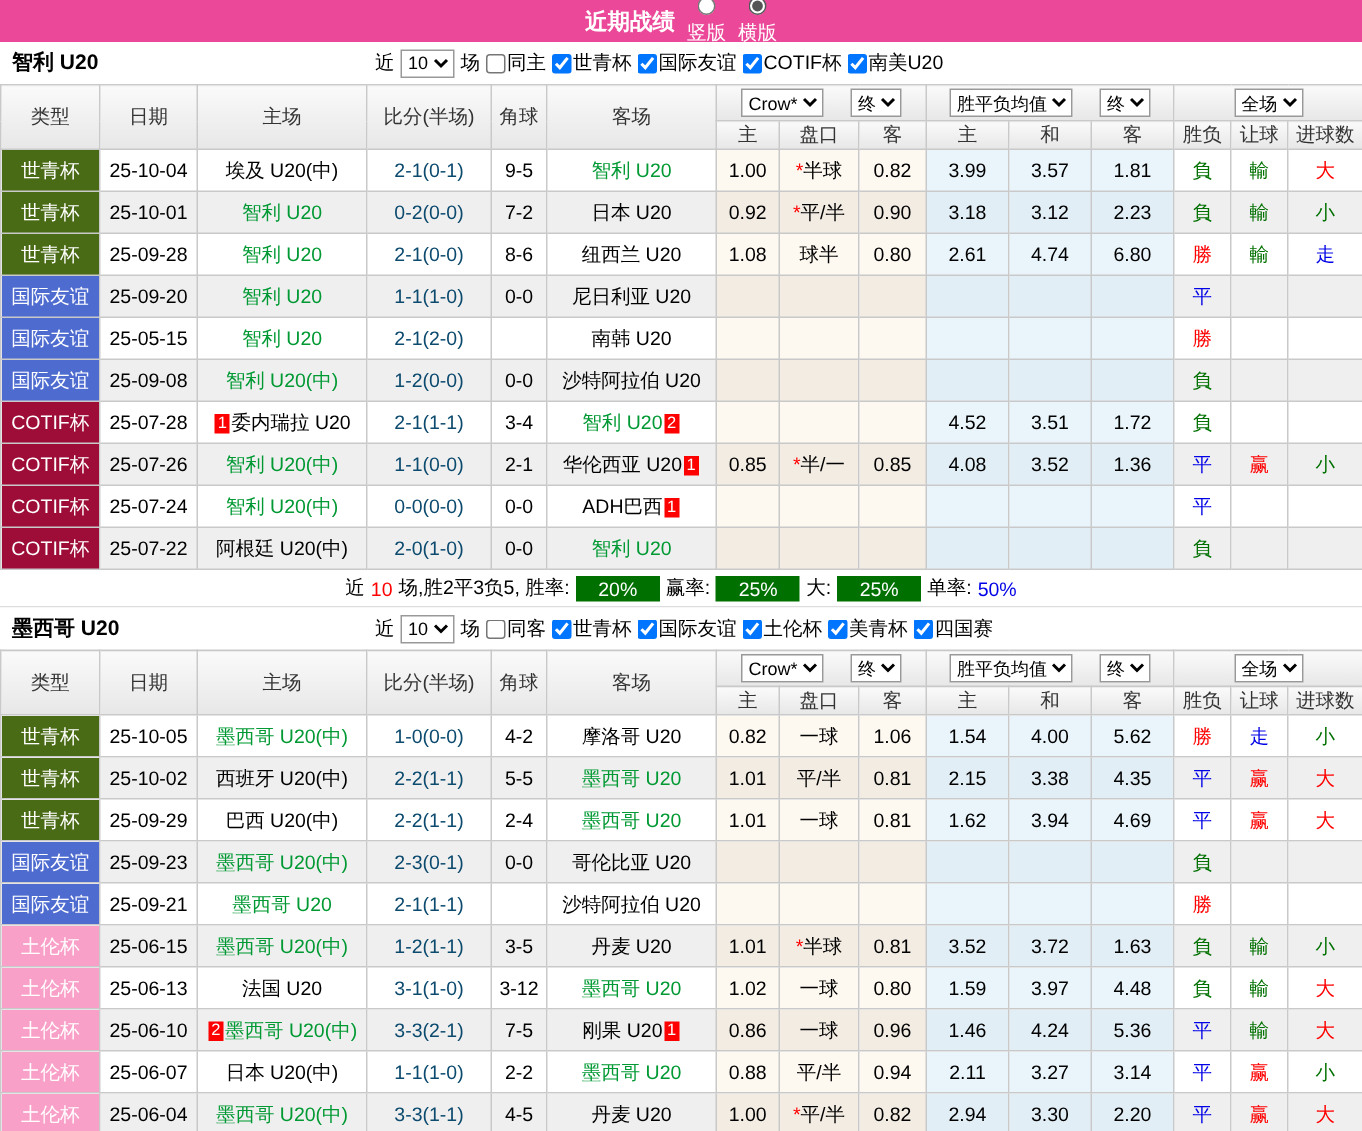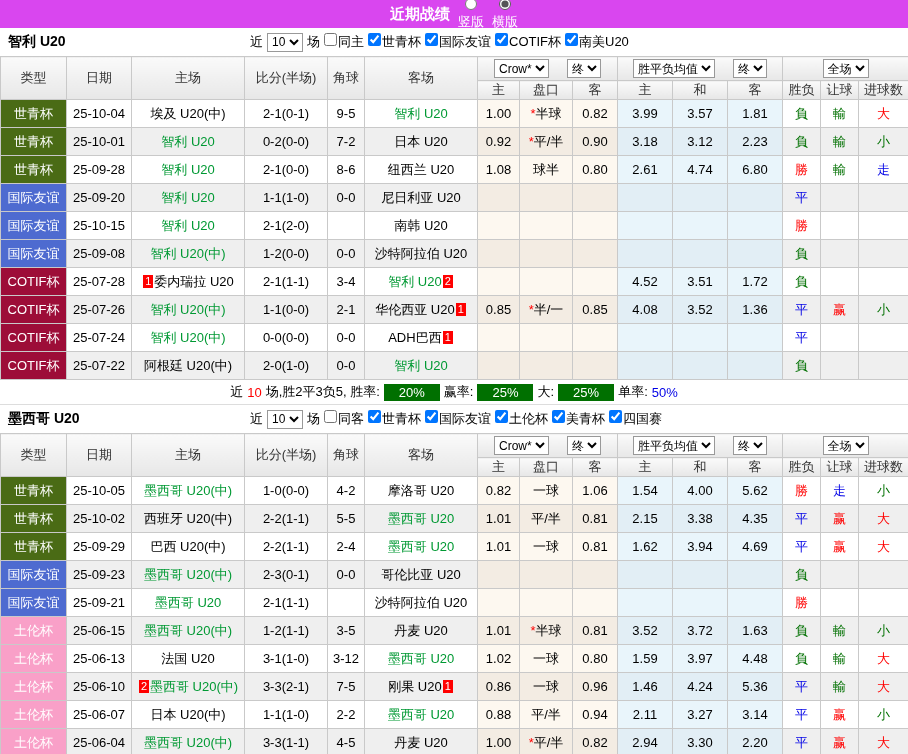--- a/index.html
+++ b/index.html
@@ -1,32 +1,32 @@
 <!DOCTYPE html>
 <html><head>
 <meta charset="utf-8">
 <style>
   * { margin:0; padding:0; box-sizing:border-box; }
   html,body { width:908px; height:754px; overflow:hidden;
     font-family:"Liberation Sans","DejaVu Sans",sans-serif; background:#fff; }
 
   
-  .topbar { height:28px; background:#d946ef; display:flex; align-items:center;
+  .topbar { height:28px; background:#ec4899; display:flex; align-items:center;
     justify-content:center; gap:8px; color:#fff; }
   .topbar .title { font-weight:bold; font-size:15px; }
   .topbar label { font-size:13px; display:flex; align-items:center; gap:3px; cursor:pointer;flex-direction:column; }
   .topbar input[type=radio] { width:12px; height:12px; accent-color:#555; }
 
   
   .section-bar { height:28px; display:flex; align-items:center; background:#fff; }
   .team-name { font-weight:bold; font-size:14px; color:#000; padding-left:8px; width:250px; }
   .filter-group { display:flex; align-items:center; gap:4px; font-size:13px; color:#000; }
   .filter-group select { font-size:12px; height:19px; border:1px solid #999; background:#fff; }
   .filter-group label.comp, .filter-group label.same {
-    display:flex; gap:1px; cursor:pointer; }
+    display:flex; align-items:center; gap:1px; cursor:pointer; }
   .filter-group input[type=checkbox] { width:13px; height:13px; }
 
   
   table { border-collapse:collapse; table-layout:fixed; width:908px; }
   th, td { border:1px solid #c9c9c9; text-align:center; overflow:hidden;
     white-space:nowrap; font-size:13px; font-weight:normal; }
   thead th { background:linear-gradient(#fafafa,#e7e7e7); color:#333; }
   thead tr.sel-row th { height:24px; }
   thead tr.sub-row th { height:18px; font-size:13px; }
   thead select { font-size:12px; height:19px; border:1px solid #999; background:#fff; }
@@ -35,21 +35,21 @@
   tbody tr:nth-child(even) td { background:#efefef; }
   td.odds { background:#fdf8f0; }
   tbody tr:nth-child(even) td.odds { background:#f3ece3; }
   td.mean { background:#e9f5fb; }
   tbody tr:nth-child(even) td.mean { background:#e2eef5; }
   td.type { color:#fff; }
   .t-wyc   { background:#4A6B15 !important; }
   .t-gjyy  { background:#4E6BD0 !important; }
   .t-cotif { background:#9D0D38 !important; }
   .t-tlb   { background:#F9A0C8 !important; }
-  .score { color:#000000; }
+  .score { color:#0c4a6e; }
   .team { color:#000; }
   .team.green { color:#009933; }
   .badge-red { display:inline-block; background:#ff0000; color:#fff; font-size:11px;
     line-height:13px; padding:0 2px; margin:0 1px; vertical-align:1px; }
   .star { color:#ff0000; }
   .c-red { color:#ff0000; } .c-green { color:#007000; } .c-blue { color:#0000e6; }
 
   
   .summary-bar { height:25px; display:flex; align-items:center; justify-content:center;
     gap:4px; font-size:13px; background:#fff; border-bottom:1px solid #ddd; }
@@ -213,21 +213,21 @@
     <td class="odds"></td>
     <td class="mean"></td>
     <td class="mean"></td>
     <td class="mean"></td>
     <td class="c-blue">平</td>
     <td></td>
     <td></td>
   </tr>
         <tr>
     <td class="type t-gjyy">国际友谊</td>
-    <td>25-10-15</td>
+    <td>25-05-15</td>
     <td><span class="team green">智利 U20</span></td>
     <td class="score">2-1(2-0)</td>
     <td></td>
     <td><span class="team">南韩 U20</span></td>
     <td class="odds"></td>
     <td class="odds"></td>
     <td class="odds"></td>
     <td class="mean"></td>
     <td class="mean"></td>
     <td class="mean"></td>

